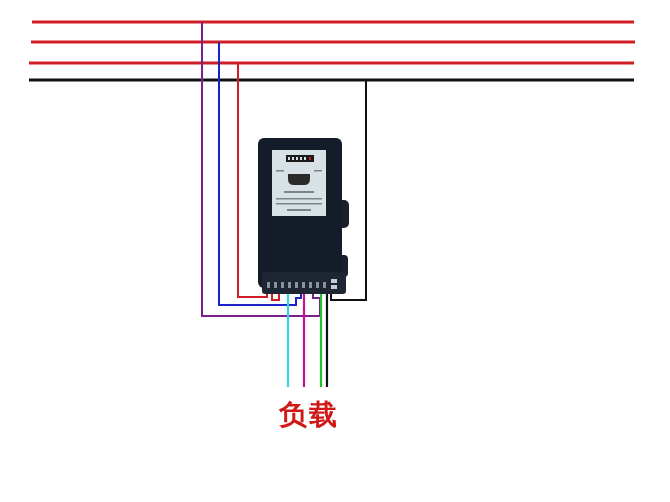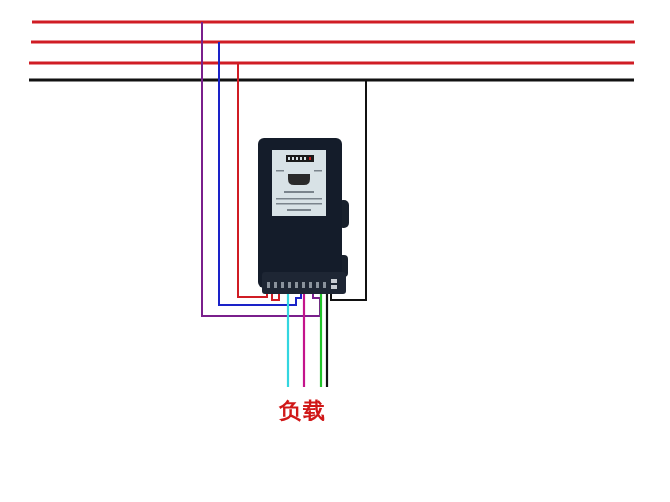--- a/index.html
+++ b/index.html
@@ -1,20 +1,20 @@
 <!DOCTYPE html>
 <html><head>
   <meta charset="utf-8">
   <style>
     html, body { margin: 0; padding: 0; background: #ffffff; }
     body { width: 670px; height: 502px; position: relative; overflow: hidden; font-family: "DejaVu Sans", sans-serif; }
     #diagram { position: absolute; left: 0; top: 0; }
     .label-load {
       position: absolute; left: 279px; top: 396px;
-      font-size: 22px; font-weight: bold; color: #d01818;
+      font-size: 28px; font-weight: bold; color: #d01818;
       letter-spacing: 2px; font-family: "DejaVu Sans", sans-serif;
     }
   </style>
 </head>
 <body>
 
 <svg id="diagram" width="670" height="502" viewBox="0 0 670 502" xmlns="http://www.w3.org/2000/svg">
 
   <g>
     <line x1="32" y1="22" x2="634" y2="22" stroke="#d01c24" stroke-width="3"></line>

